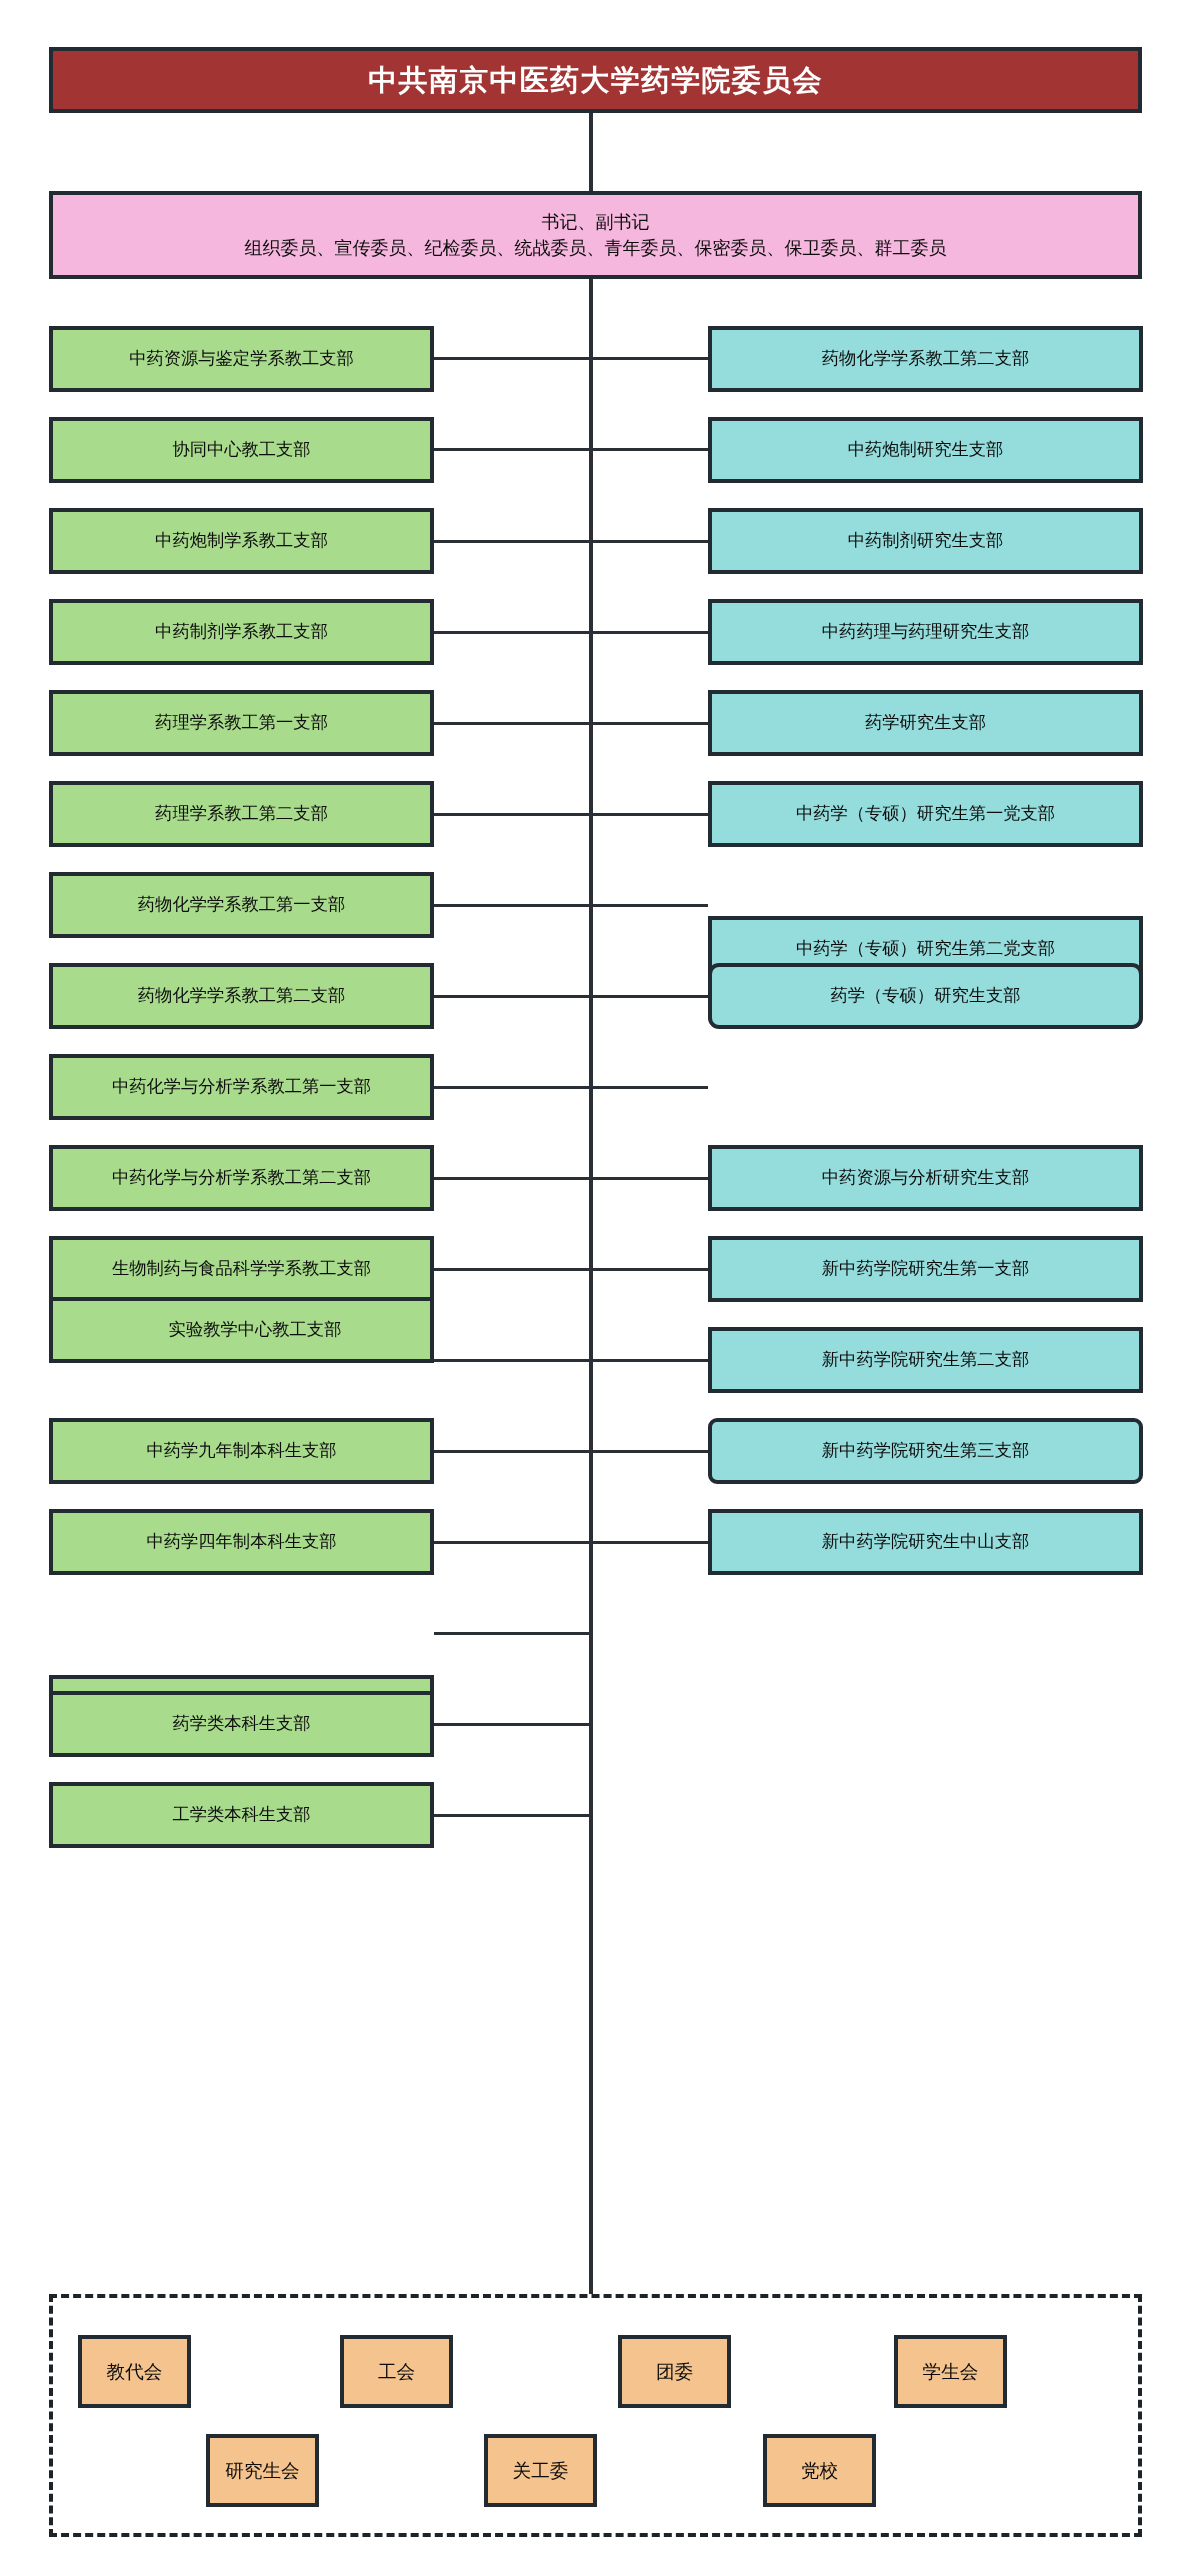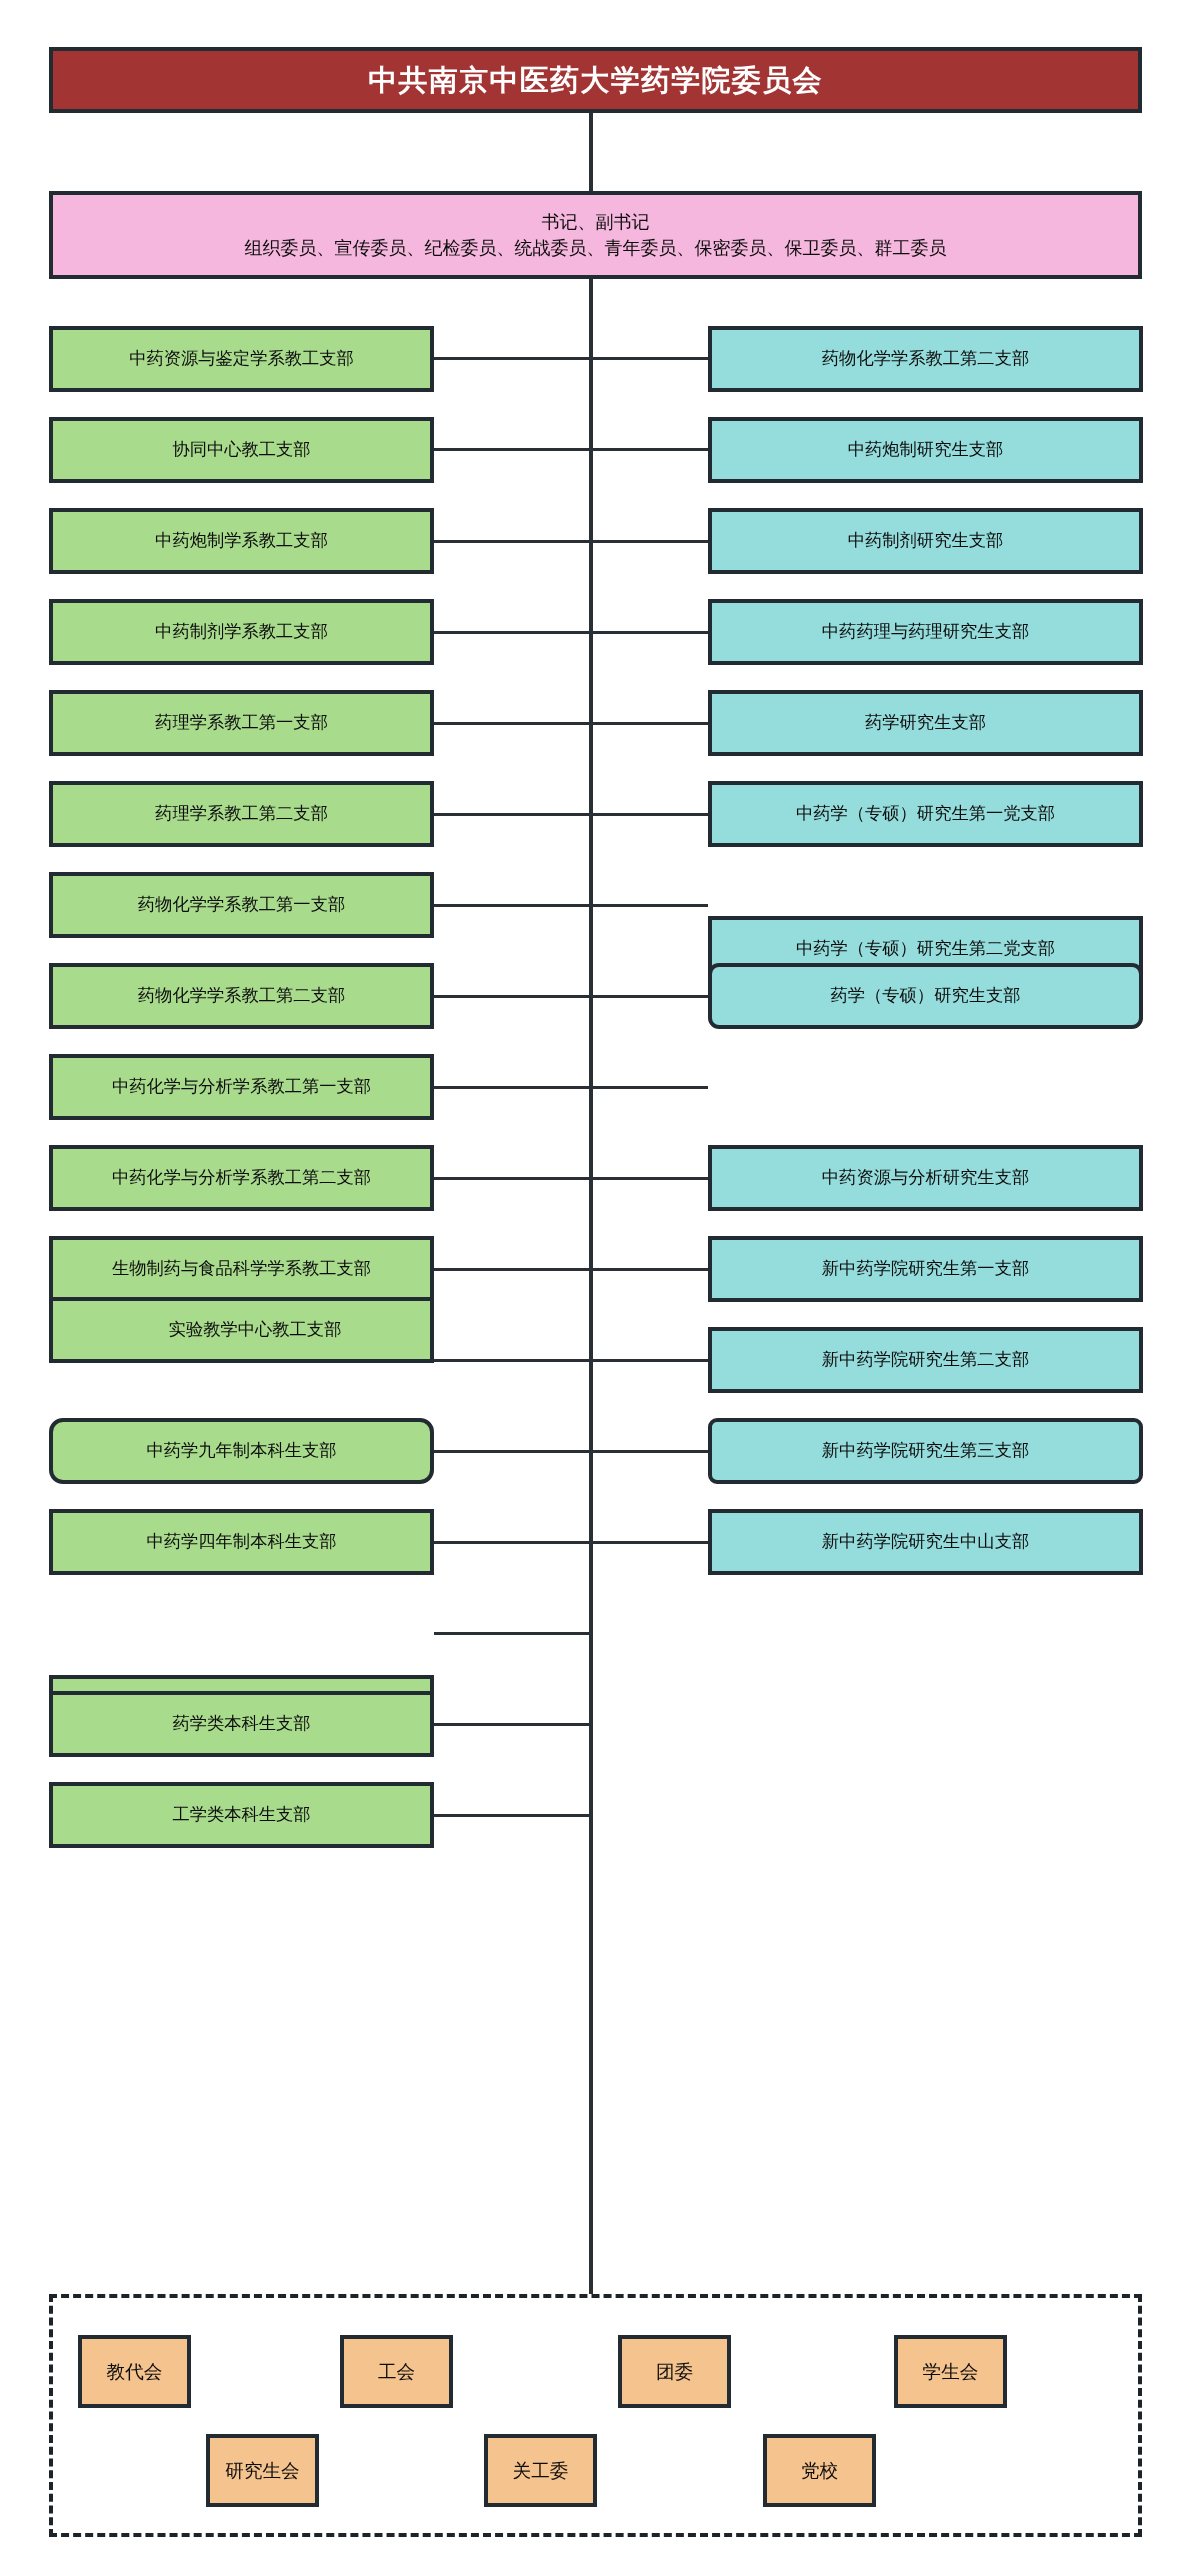--- a/index.html
+++ b/index.html
@@ -132,21 +132,21 @@
   <div class="box left-box" style="top:508px;">中药炮制学系教工支部</div>
   <div class="box left-box" style="top:599px;">中药制剂学系教工支部</div>
   <div class="box left-box" style="top:690px;">药理学系教工第一支部</div>
   <div class="box left-box" style="top:781px;">药理学系教工第二支部</div>
   <div class="box left-box" style="top:872px;">药物化学学系教工第一支部</div>
   <div class="box left-box" style="top:963px;">药物化学学系教工第二支部</div>
   <div class="box left-box" style="top:1054px;">中药化学与分析学系教工第一支部</div>
   <div class="box left-box" style="top:1145px;">中药化学与分析学系教工第二支部</div>
   <div class="box left-box" style="top:1236px;">生物制药与食品科学学系教工支部</div>
   <div class="box left-box" style="top:1297px;padding-left:27px;">实验教学中心教工支部</div>
-  <div class="box left-box" style="top:1418px;border-radius:14px;">中药学九年制本科生支部</div>
+  <div class="box left-box" style="top:1418px;">中药学九年制本科生支部</div>
   <div class="box left-box" style="top:1509px;">中药学四年制本科生支部</div>
   <div class="box left-box" style="top:1675px;">中药制药与资源本科生支部</div>
   <div class="box left-box" style="top:1691px;">药学类本科生支部</div>
   <div class="box left-box" style="top:1782px;">工学类本科生支部</div>
 
   <div class="conn" style="left:434px;width:157px;top:357px;"></div>
   <div class="conn" style="left:434px;width:157px;top:448px;"></div>
   <div class="conn" style="left:434px;width:157px;top:540px;"></div>
   <div class="conn" style="left:434px;width:157px;top:631px;"></div>
   <div class="conn" style="left:434px;width:157px;top:722px;"></div>

